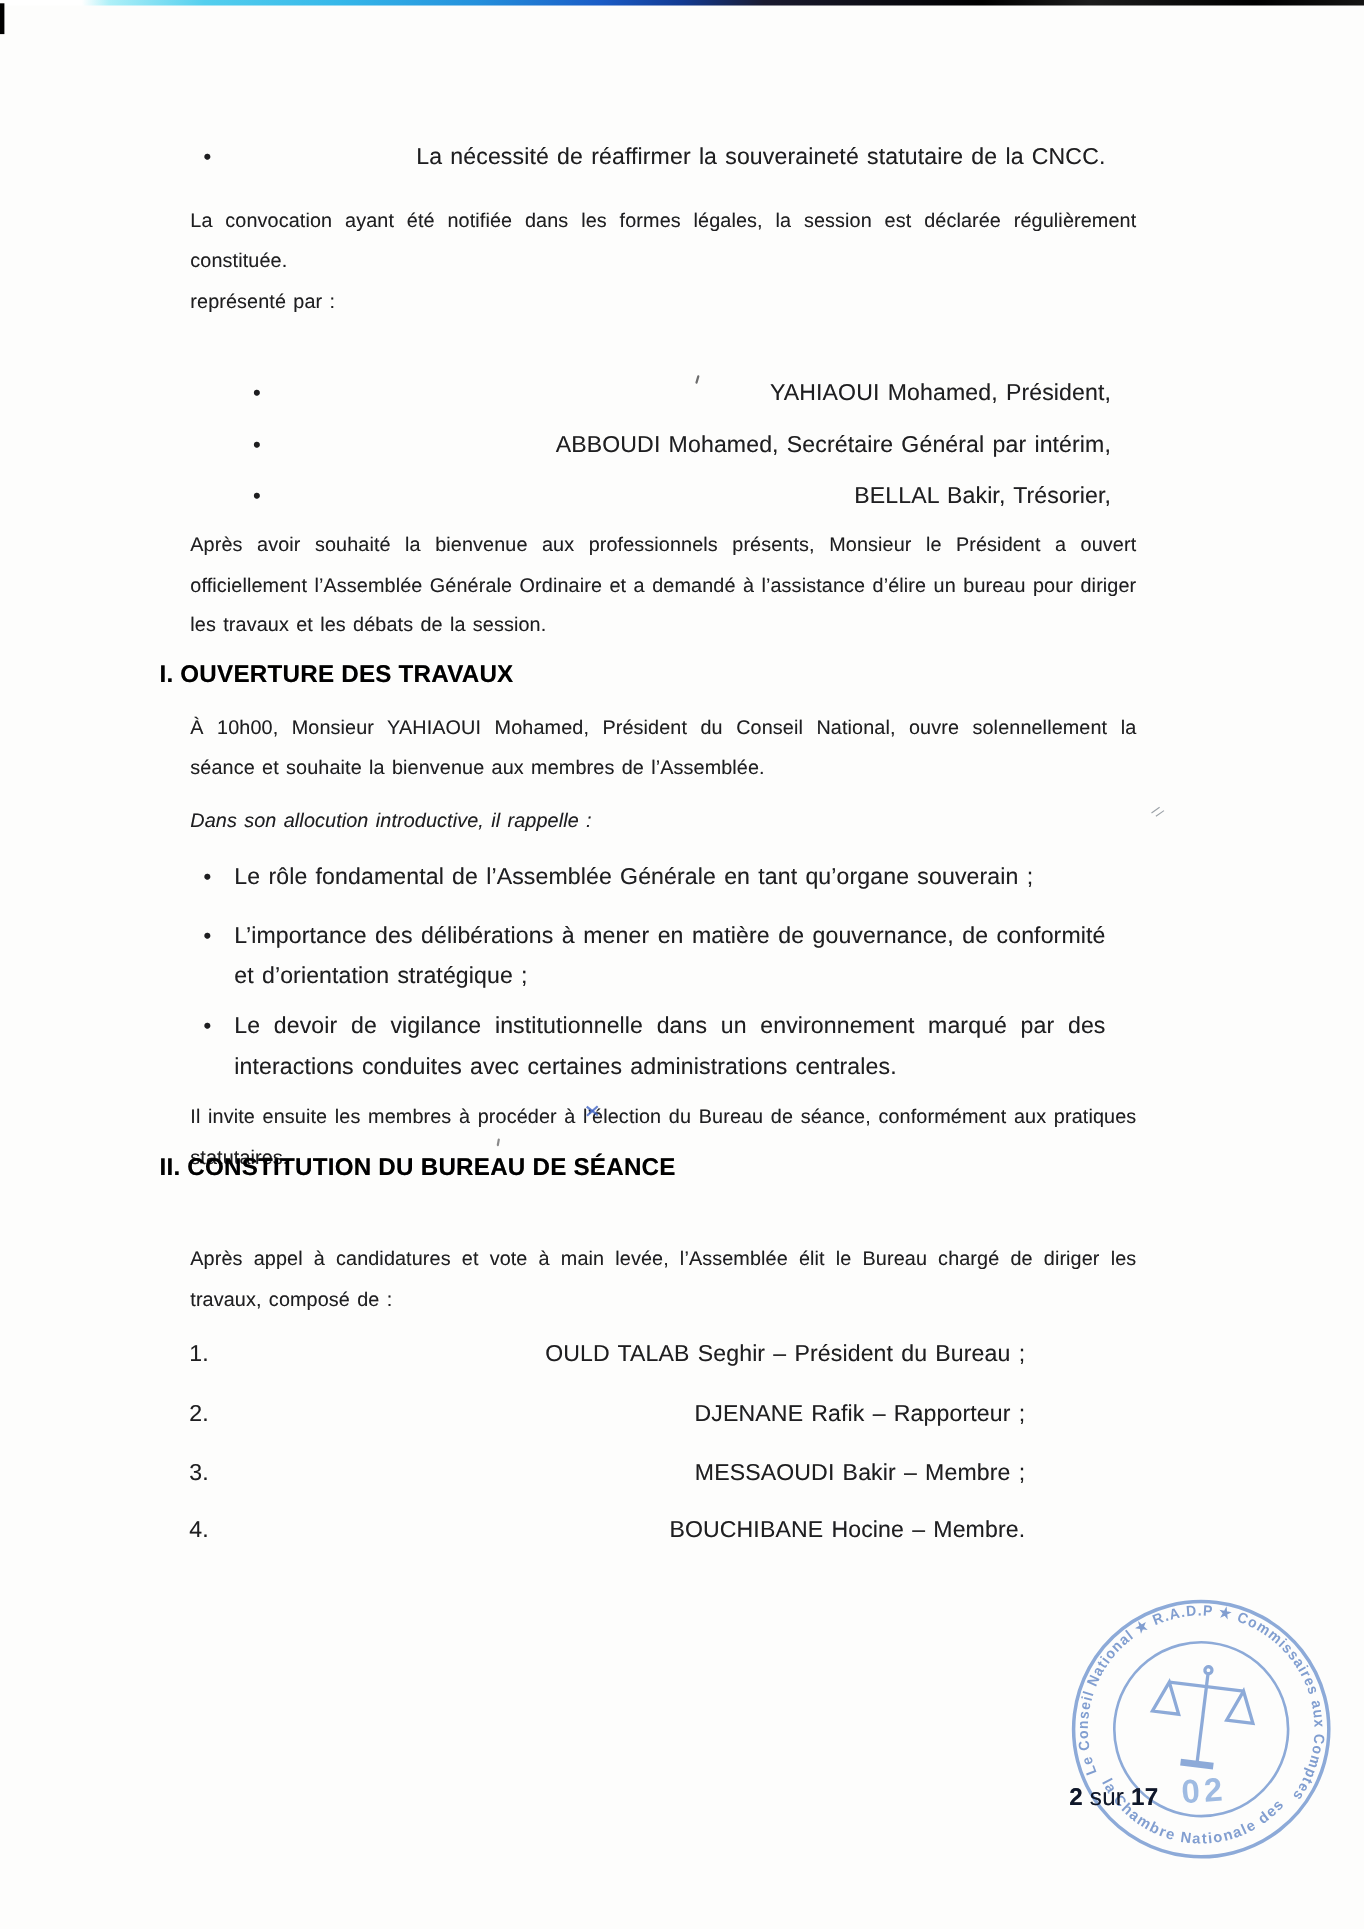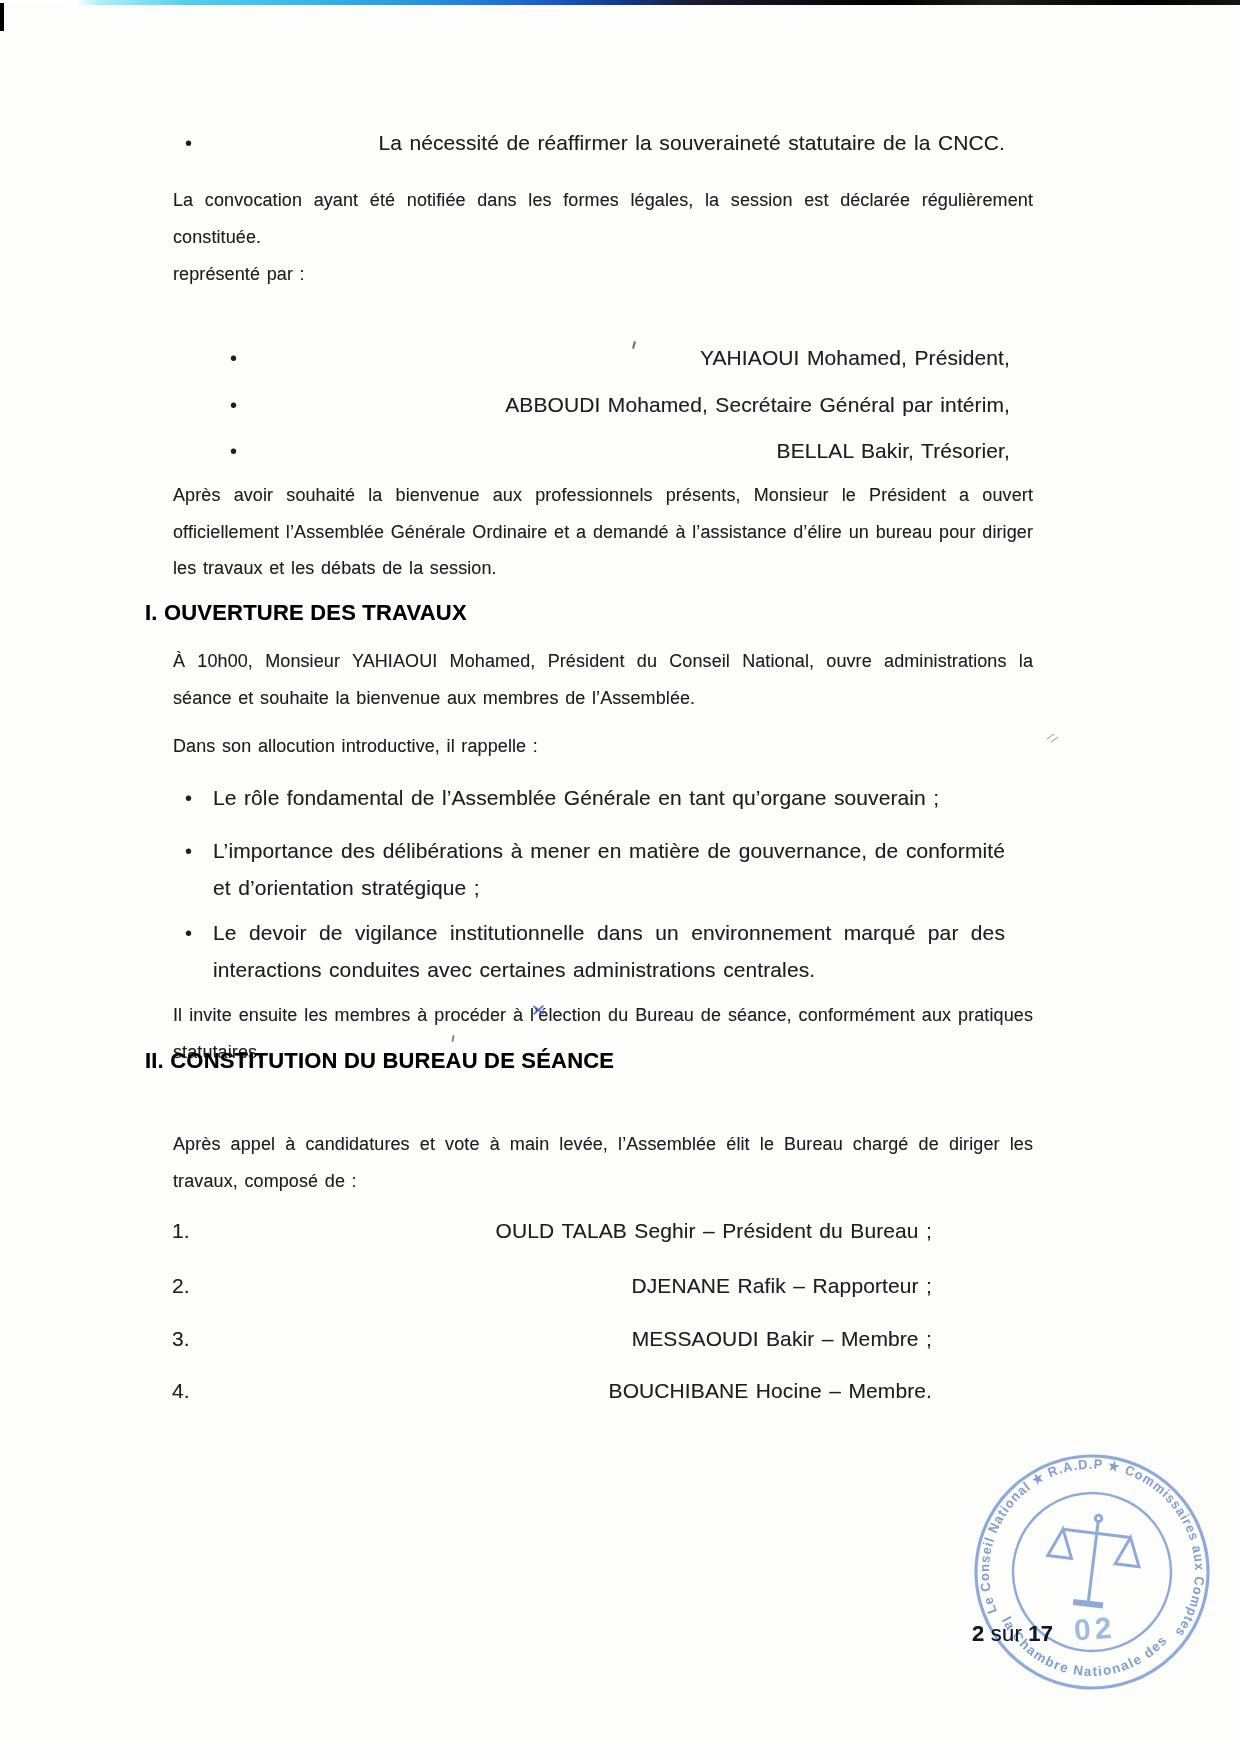--- a/index.html
+++ b/index.html
@@ -101,22 +101,22 @@
     <span class="btext-l">ABBOUDI Mohamed, Secrétaire Général par intérim,</span>
   </div>
   <div class="brow" style="left:230px;top:433px;width:780px;">
     <span class="bglyph-wide">•</span>
     <span class="btext-l">BELLAL Bakir, Trésorier,</span>
   </div>
 
   <div class="blk" style="top:477px;">Après avoir souhaité la bienvenue aux professionnels présents, Monsieur le Président a ouvert officiellement l’Assemblée Générale Ordinaire et a demandé à l’assistance d’élire un bureau pour diriger les travaux et les débats de la session.</div>
 
   <div class="h" style="top:598px;">I. OUVERTURE DES TRAVAUX</div>
-  <div class="blk" style="top:643px;">À 10h00, Monsieur YAHIAOUI Mohamed, Président du Conseil National, ouvre administrations la séance et souhaite la bienvenue aux membres de l’Assemblée.</div>
-  <div class="blk leftalign" style="top:728px;">Dans son allocution introductive, il rappelle :</div>
+  <div class="blk" style="top:643px;">À 10h00, Monsieur YAHIAOUI Mohamed, Président du Conseil National, ouvre solennellement la séance et souhaite la bienvenue aux membres de l’Assemblée.</div>
+  <div class="blk leftalign" style="top:728px;font-style:italic;">Dans son allocution introductive, il rappelle :</div>
 
   <div class="brow" style="left:185px;top:780px;width:820px;">
     <span class="bglyph">•</span>
     <span class="btext">Le rôle fondamental de l’Assemblée Générale en tant qu’organe souverain ;</span>
   </div>
   <div class="brow" style="left:185px;top:833px;width:820px;">
     <span class="bglyph">•</span>
     <span class="btext">L’importance des délibérations à mener en matière de gouvernance, de conformité et d’orientation stratégique ;</span>
   </div>
   <div class="brow" style="left:185px;top:915px;width:820px;">

